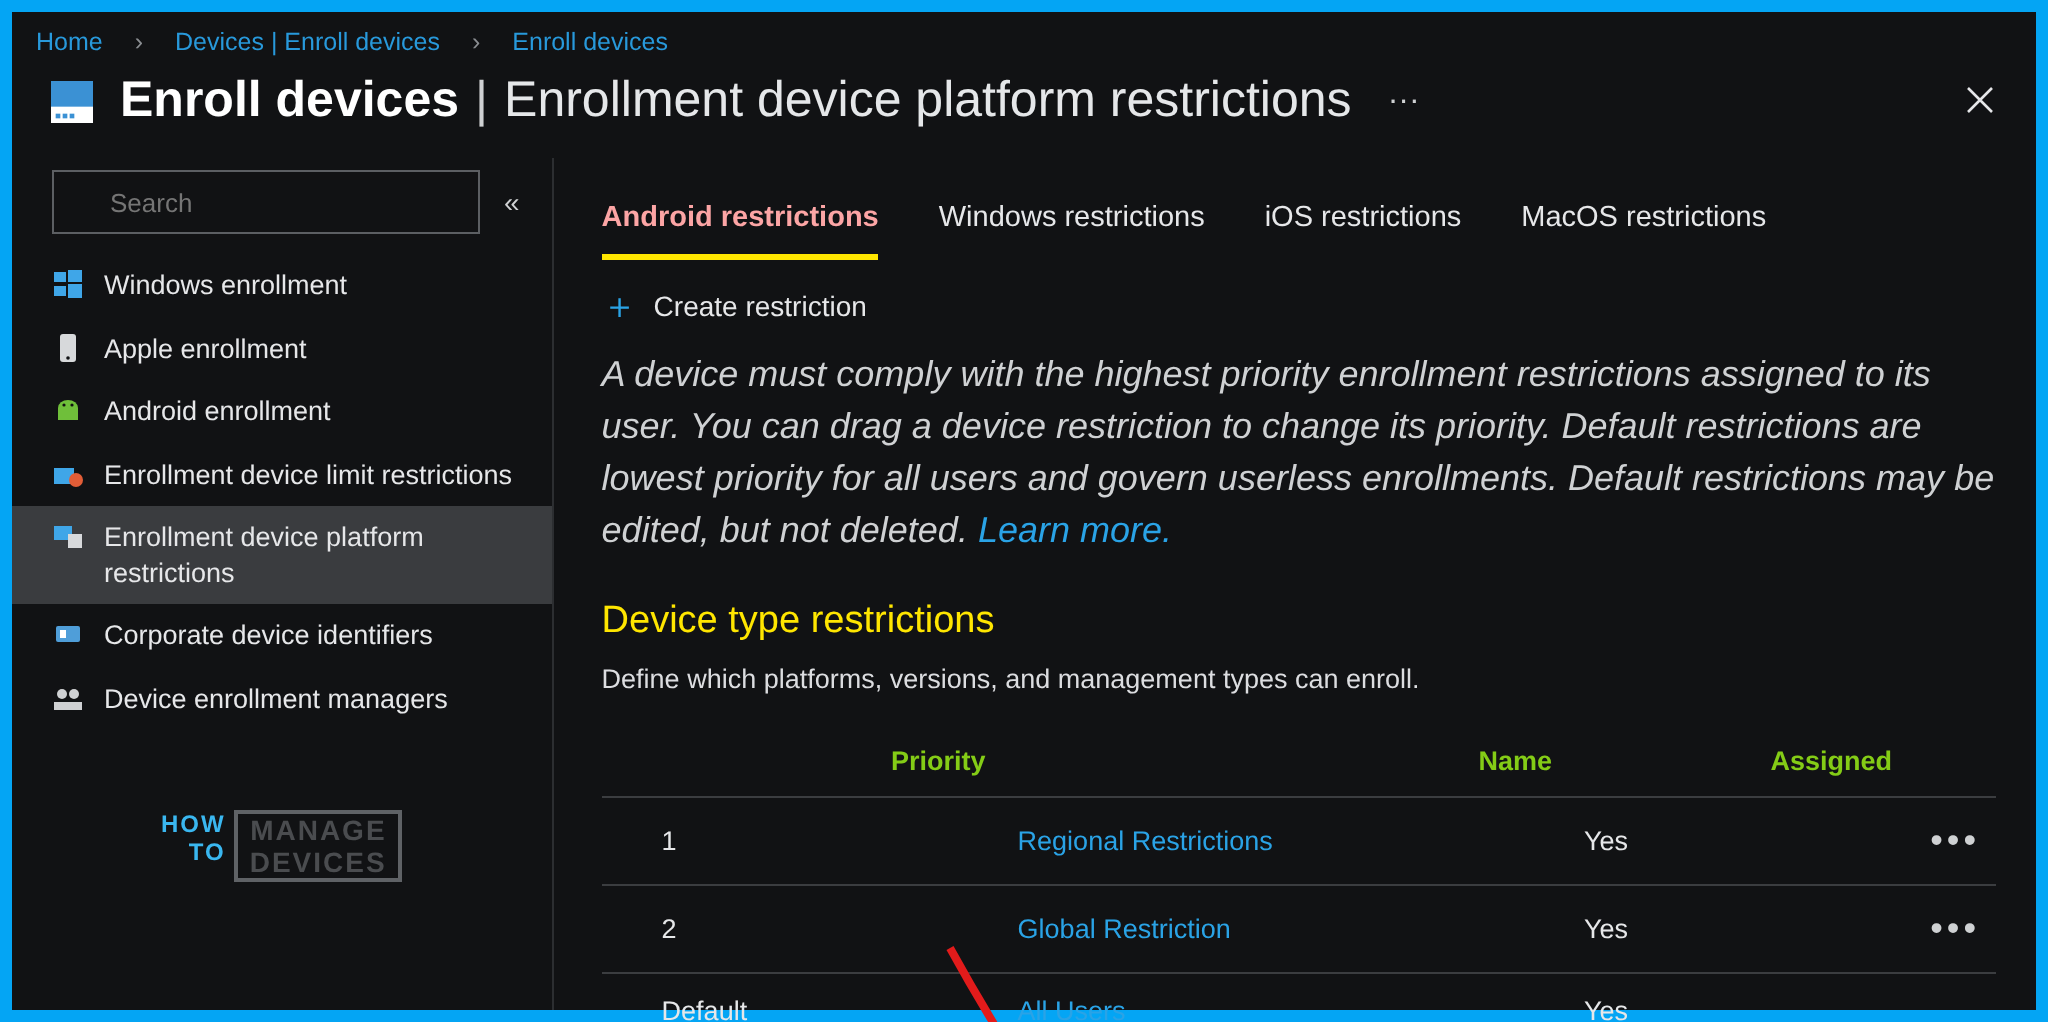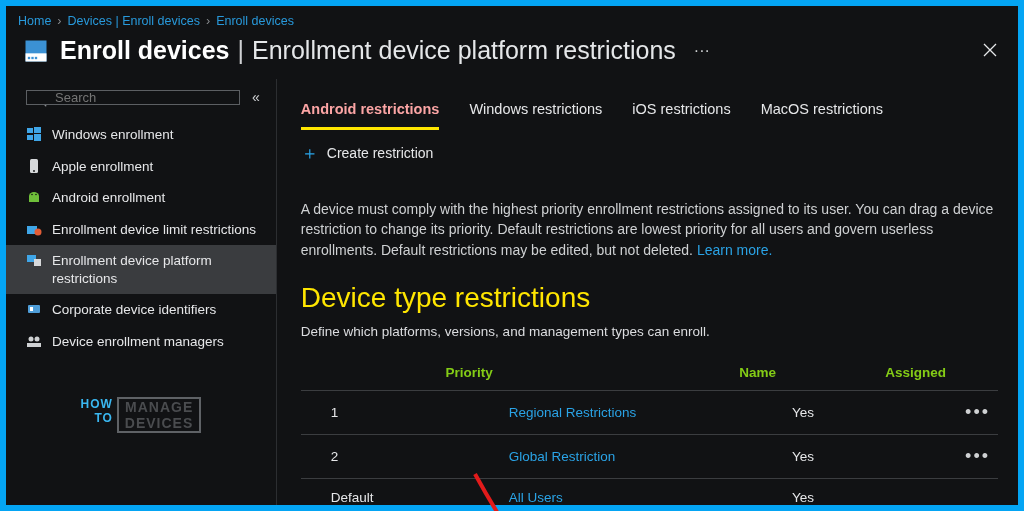--- a/index.html
+++ b/index.html
@@ -15,21 +15,21 @@
     position: absolute;
     top: 6px; left: 6px; right: 6px; bottom: 6px;
     background: #111214;
     color: #d5d7d9;
     display: flex;
     flex-direction: column;
   }
   .breadcrumb {
     display: flex;
     align-items: center;
-    gap: 6px;
+    gap: 16px;
     font-size: 12.5px;
     padding: 8px 12px 2px 12px;
     color: #1f9ce6;
   }
   .breadcrumb .sep { color: #8a8d91; }
   .breadcrumb a { color: #2899db; text-decoration: none; }
   .titlebar {
     display: flex;
     align-items: center;
     padding: 6px 12px 14px 16px;
@@ -66,21 +66,21 @@
     border-right: 1px solid #2c2e31;
     display: flex; flex-direction: column;
     padding-top: 2px;
   }
   .search-row { display:flex; align-items:center; padding: 4px 12px 10px 20px; gap:8px;}
   .search {
     flex: 1 1 auto;
     border: 1px solid #5c5f63;
     background: #111214;
     color: #cfd1d3;
-    height: 15px;
+    height: 32px;
     padding: 0 8px 0 28px;
     font-size: 13px;
     position: relative;
   }
   .search-wrap { position: relative; flex:1 1 auto; }
   .search-icon {
     position: absolute; left: 8px; top: 6px; width: 14px; height: 14px; color:#8a8d91;
   }
   .collapse-icon { color:#cfd1d3; font-size:14px; padding:4px; cursor:pointer;}
   .nav-item {
@@ -114,24 +114,24 @@
     flex: 1 1 auto; padding: 8px 20px 0 24px; min-width:0; position:relative;
   }
   .tabs { display:flex; gap:30px; padding: 8px 0 0 0; }
   .tab {
     font-size: 14.5px; color:#e6e7e9; padding: 6px 0 10px 0; cursor:pointer;
     border-bottom: 3px solid transparent;
   }
   .tab.active { color:#fca5a5; font-weight:600; border-bottom-color:#ffe600; }
   .create-row { margin-top: 14px; display:flex; align-items:center; gap:8px; font-size:14px; color:#e6e7e9; cursor:pointer;}
   .plus-icon { color:#2aa3e6; font-size:18px; line-height:1; }
-  .desc { margin-top: 37px; font-size: 14px; color:#cfd1d3; line-height:1.45;}
+  .desc { margin-top: 12px; font-size: 18px; color:#cfd1d3; line-height:1.45;font-style:italic;}
   .desc a.link { color:#2aa3e6; text-decoration:none; }
   .section-h {
-    margin-top: 22px; color:#ffe600; font-size: 28px; font-weight:400;
+    margin-top: 22px; color:#ffe600; font-size: 19px; font-weight:400;
   }
   .section-sub { margin-top: 10px; font-size:13.5px; color:#dcdde0;}
   .table { margin-top: 16px; width: 100%; border-collapse: collapse; font-size:13.5px;}
   .table th {
     text-align:right; font-weight:600; color:#84cc16; padding: 10px 8px;
     border-bottom:1px solid #3b3d40;
   }
   .table td {
     padding: 11px 8px; border-bottom:1px solid #3b3d40; color:#e6e7e9;
   }

